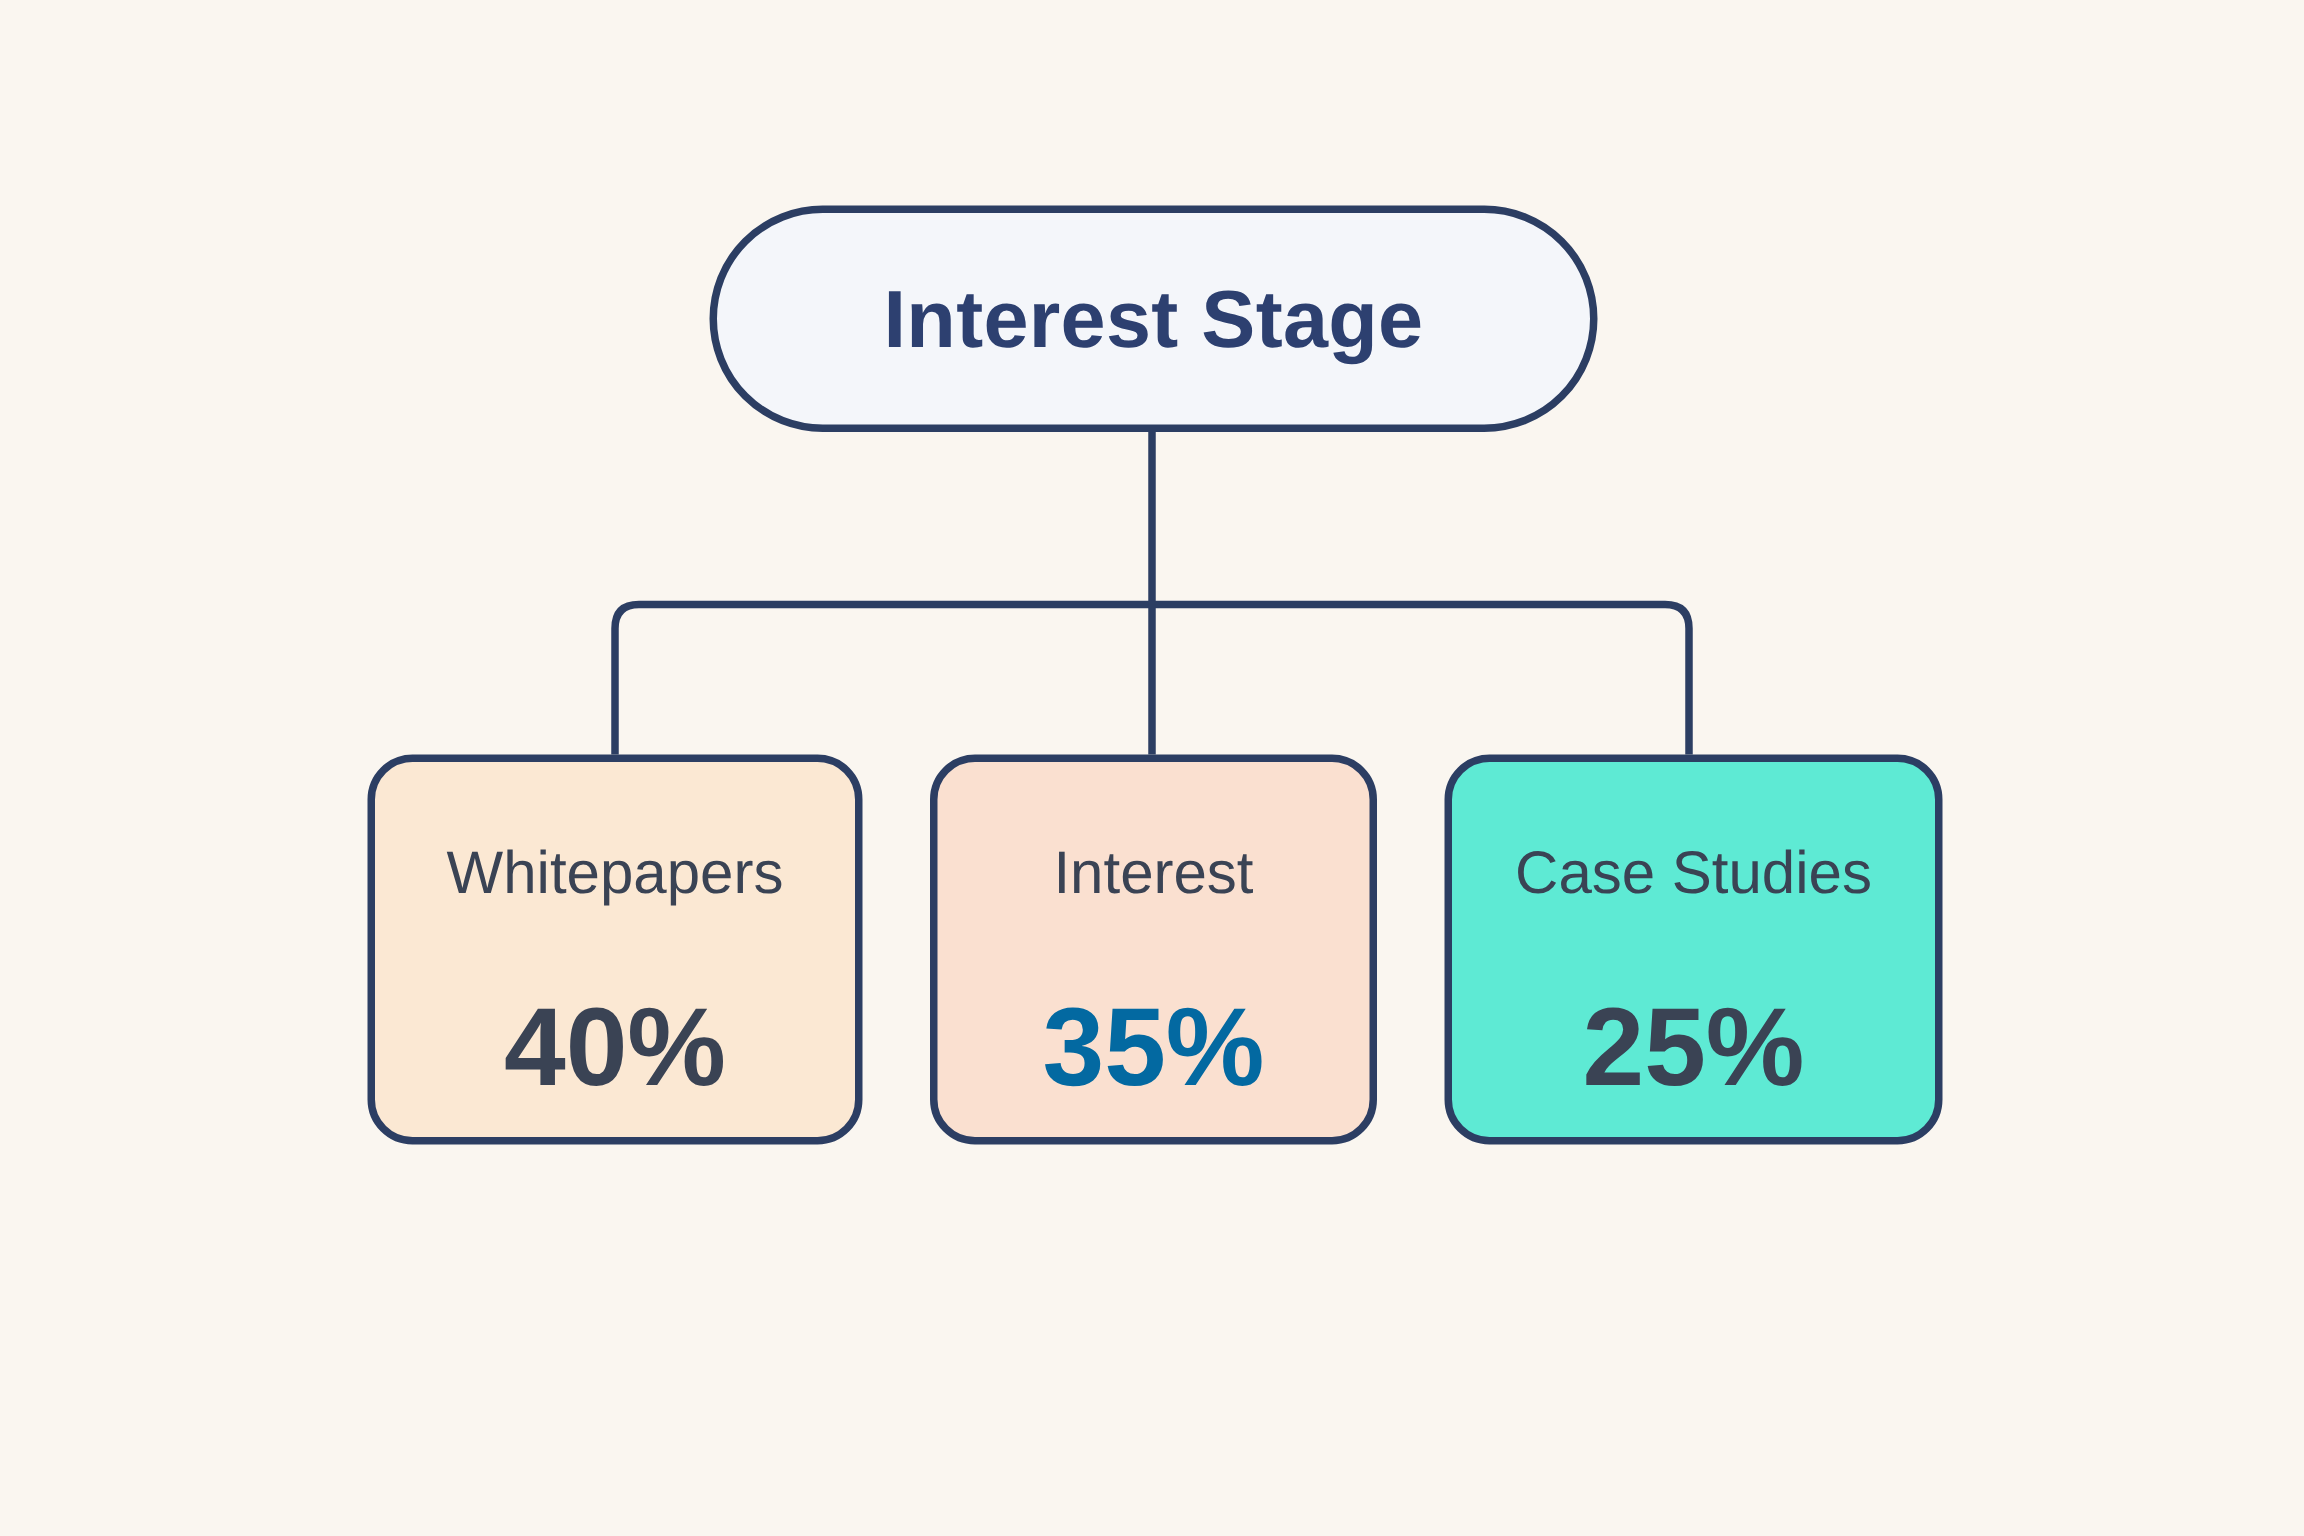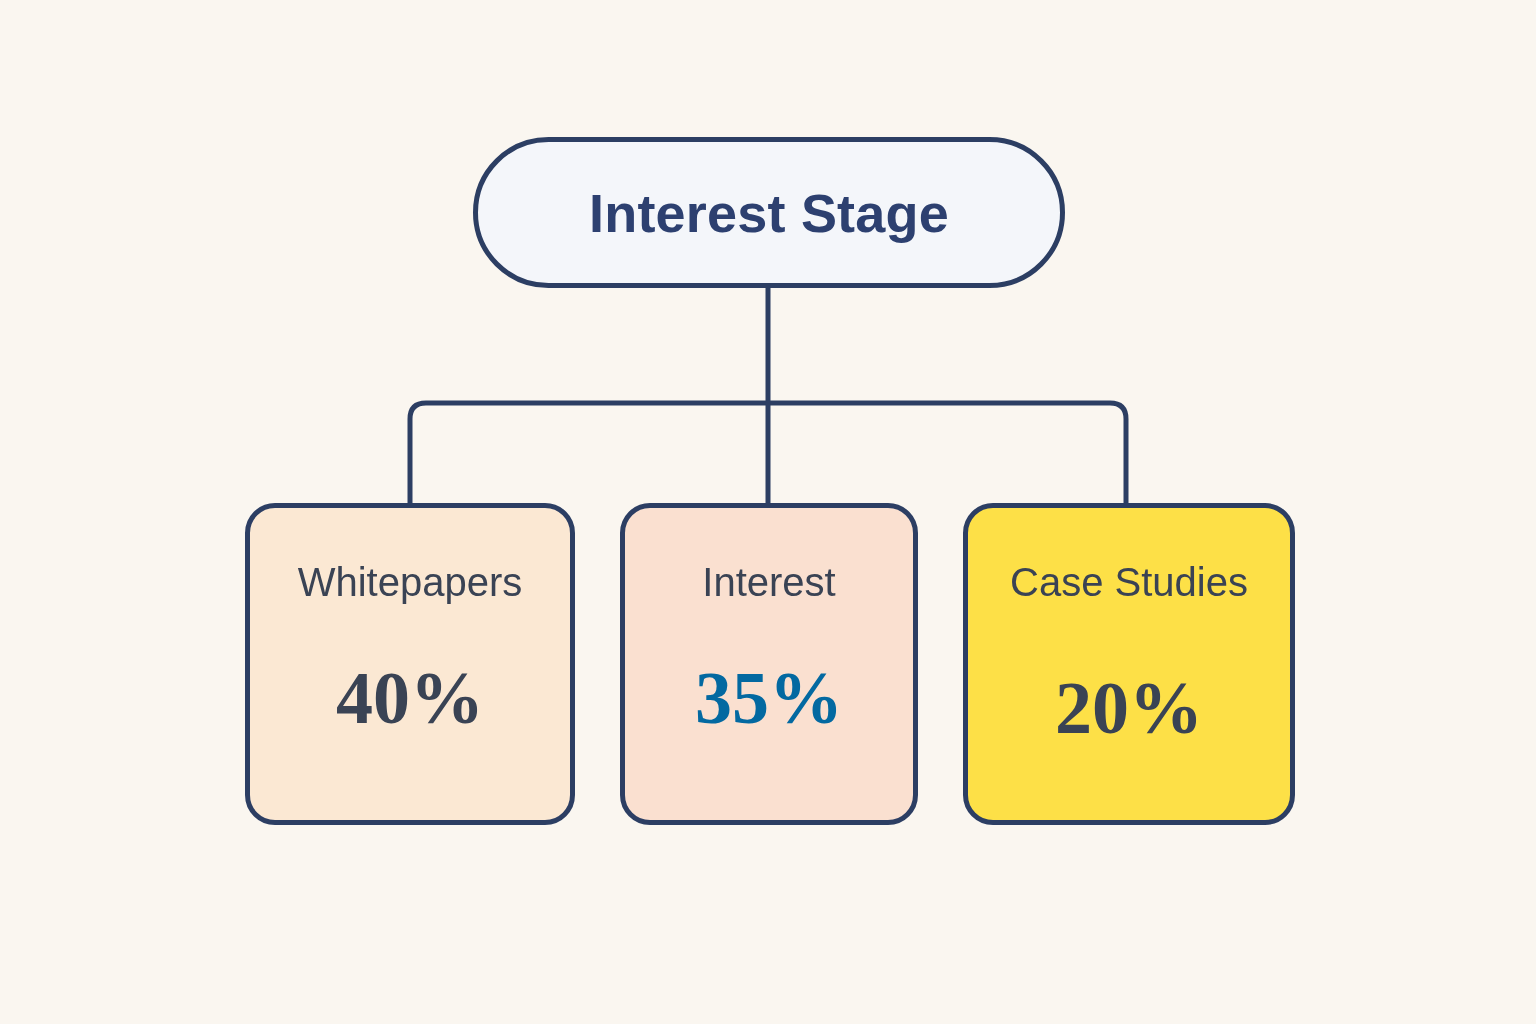--- a/index.html
+++ b/index.html
@@ -55,21 +55,21 @@
     color: #2d4070;
     letter-spacing: 0.2px;
     line-height: 1;
     white-space: nowrap;
   }
 
   
   .child-card {
     position: absolute;
     top: 503px;
-    height: 322px;
+    height: 260px;
     box-sizing: border-box;
     border: 5px solid #2c3e63;
     border-radius: 30px;
     display: flex;
     flex-direction: column;
     align-items: center;
     z-index: 3;
   }
   .child-card .card-label {
     font-size: 40px;
@@ -79,21 +79,20 @@
     margin-top: 54px;
     white-space: nowrap;
   }
   .child-card .card-value {
     font-size: 74px;
     font-weight: bold;
     color: #3a4354;
     line-height: 1;
     margin-top: 59px;
     white-space: nowrap;
-    font-family: Liberation Serif, serif;
   }
 
   #card-whitepapers { left: 245px; width: 330px; }
   #card-webinars    { left: 620px; width: 298px; }
   #card-case-studies{ left: 963px; width: 332px; }
 </style>
 </head>
 <body style="background: rgb(250, 246, 240);">
 
 <div id="diagram-canvas" style="background: rgb(250, 246, 240);">
@@ -115,18 +114,18 @@
   <div id="card-whitepapers" class="child-card" style="background: rgb(251, 232, 211); border-color: rgb(44, 62, 99);">
     <span class="card-label" style="color: rgb(58, 67, 84);">Whitepapers</span>
     <span class="card-value" style="color: rgb(58, 67, 84);">40%</span>
   </div>
 
   <div id="card-webinars" class="child-card" style="background: rgb(250, 224, 208); border-color: rgb(44, 62, 99);">
     <span class="card-label" style="color: rgb(58, 67, 84);">Interest</span>
     <span class="card-value" style="color: #0369a1;">35%</span>
   </div>
 
-  <div id="card-case-studies" class="child-card" style="background: #fde047; border-color: rgb(44, 62, 99); gap: 10px;">
+  <div id="card-case-studies" class="child-card" style="background: #5eead4; border-color: rgb(44, 62, 99);">
     <span class="card-label" style="color: rgb(58, 67, 84);">Case Studies</span>
-    <span class="card-value" style="color: rgb(58, 67, 84);">20%</span>
+    <span class="card-value" style="color: rgb(58, 67, 84);">25%</span>
   </div>
 
 </div>
 
 </body></html>

